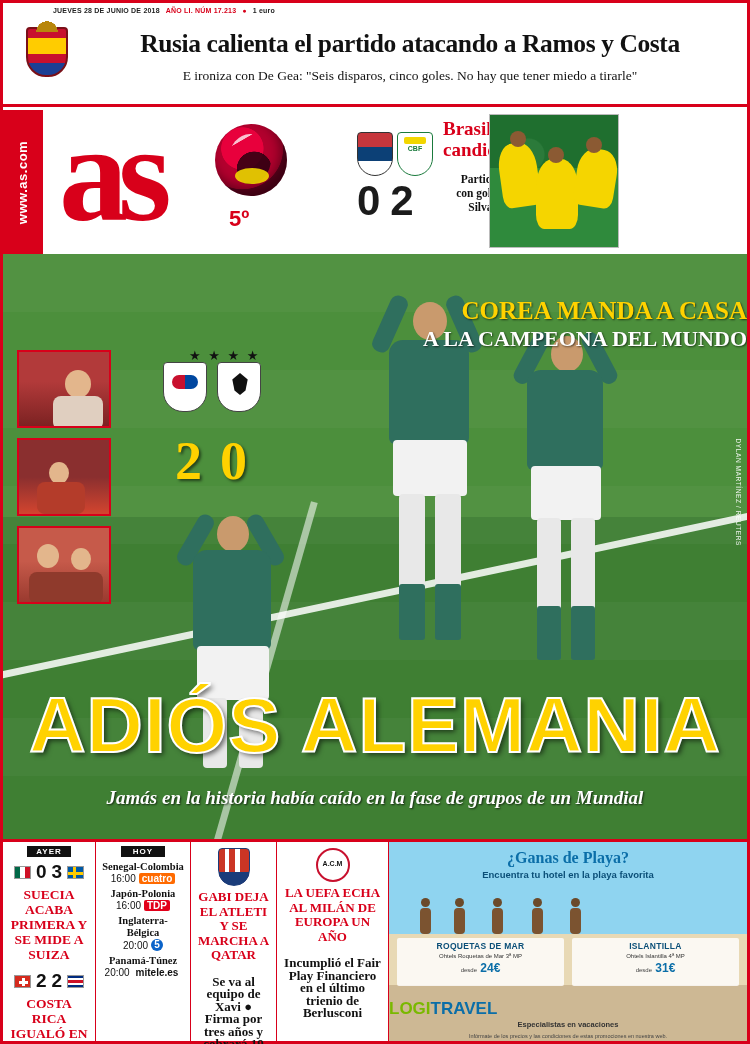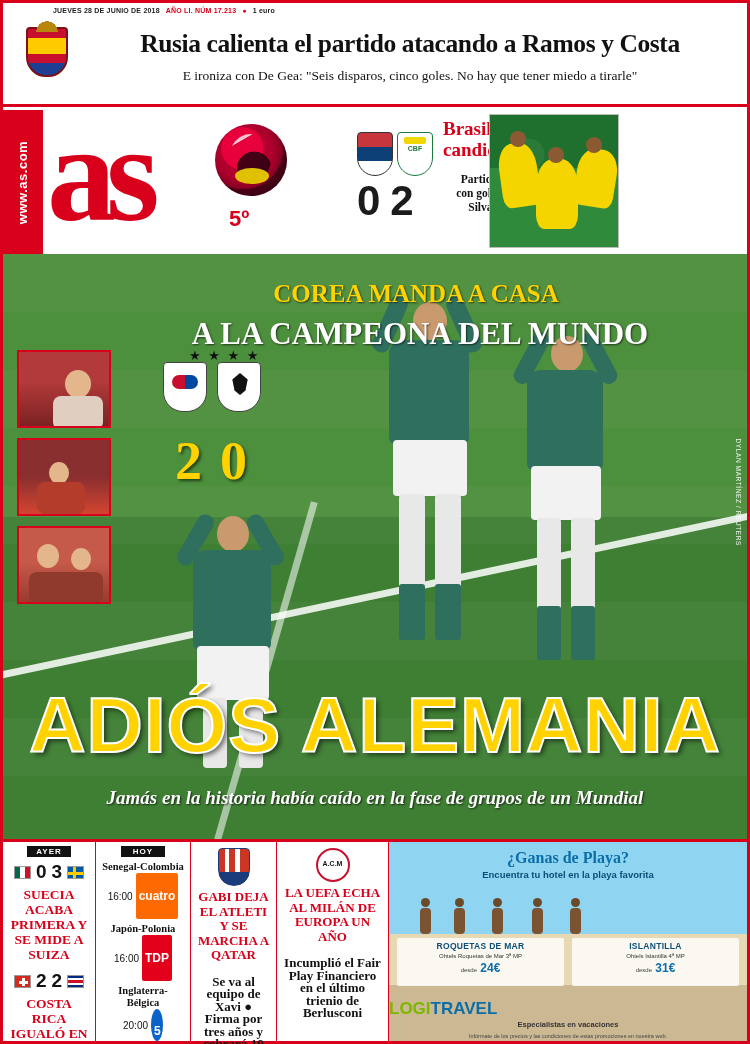--- a/index.html
+++ b/index.html
@@ -74,21 +74,21 @@
   }
   .url-col span {
     transform: rotate(-90deg);
     white-space: nowrap; font-size: 13px; font-weight: bold; letter-spacing: .5px;
   }
   .logo-col { width: 300px; position: relative; }
   .as-logo {
     font-family: "Liberation Serif", serif;
     font-size: 138px; font-weight: bold; color: #d8001a;
     line-height: 128px; letter-spacing: -10px;
-    padding-left: 4px;
+    padding-left: 16px;
   }
   .logo-sub {
     position: absolute; left: 186px; top: 96px;
     font-size: 22px; color: #d8001a; font-weight: bold;
   }
   .wc-ball {
     position: absolute; left: 172px; top: 14px;
     width: 72px; height: 72px; border-radius: 50%;
     background: radial-gradient(circle at 38% 34%, #e8003c 0 32%, #b3002e 33% 62%, #6b0020 63% 100%);
     box-shadow: inset -6px -8px 12px rgba(0,0,0,.45);
@@ -184,30 +184,30 @@
   .pl-body {
     position: absolute; background: #2f6f5e; border-radius: 14px 14px 6px 6px;
   }
   .pl-shorts { position: absolute; background: #f2f2f2; border-radius: 4px; }
   .pl-head { position: absolute; border-radius: 50%; background: #c99a6d; }
   .pl-arm { position: absolute; background: #2f6f5e; border-radius: 8px; }
   .pl-leg { position: absolute; background: #e8e8e8; border-radius: 4px; }
   .pl-sock { position: absolute; background: #2f6f5e; border-radius: 3px; }
 
   .kicker {
-    position: absolute; left: 0; top: 26px; width: 100%;
-    text-align: center; padding-left: 82px;
+    position: absolute; left: 0; top: 43px; width: 100%;
+    text-align: right; padding-left: 82px;
   }
   .kicker .l1, .kicker .l2 {
     font-family: "Liberation Serif", serif;
     font-weight: bold; line-height: 28px;
     text-shadow: 1px 1px 2px rgba(0,0,0,.6);
   }
   .kicker .l1 { color: #ffd200; font-size: 25px; }
-  .kicker .l2 { color: #ffffff; font-size: 31px; padding-left: 8px; margin-top: 12px; }
+  .kicker .l2 { color: #ffffff; font-size: 22px; padding-left: 8px; }
 
   .minishots { position: absolute; left: 14px; top: 96px; width: 94px; }
   .mini {
     width: 94px; height: 78px; border: 2px solid #d8001a; margin-bottom: 10px;
     overflow: hidden; position: relative;
   }
   .mini.a { background: linear-gradient(180deg,#b23a3a 0 40%, #7c2222 100%); }
   .mini.b { background: linear-gradient(180deg,#8a2f2f 0 50%, #d3452f 100%); }
   .mini.c { background: linear-gradient(180deg,#c65a4a 0 45%, #9a3a2f 100%); }
   .mini .face { position: absolute; border-radius: 50%; background: #e3b68c; }
@@ -296,21 +296,21 @@
   .col-hoy { width: 95px; }
   .hoy-row {
     text-align: center; font-size: 10.5px; font-weight: bold; color: #111;
     font-family: "Liberation Serif", serif; line-height: 12px; margin-top: 3px;
   }
   .hoy-time {
     text-align: center; font-size: 10px; color: #111; margin-bottom: 4px;
     display: flex; align-items: center; justify-content: center; gap: 3px;
   }
   .chan {
-    font-size: 12px; font-weight: bold; padding: 16px 3px; border-radius: 2px;
+    font-size: 10px; font-weight: bold; padding: 0 3px; border-radius: 2px;
     color: #fff;
   }
   .chan.cuatro { background: #ff6a00; }
   .chan.tdp { background: #e2001a; }
   .chan.la1 { background: #0a63c9; border-radius: 50%; width: 12px; height: 12px; line-height: 12px; text-align: center; }
   .chan.mitele { background: none; color: #111; }
 
   .col-gabi { width: 86px; }
   .badge-atleti {
     width: 32px; height: 38px; margin: 2px auto 4px; border-radius: 4px 4px 16px 16px;

